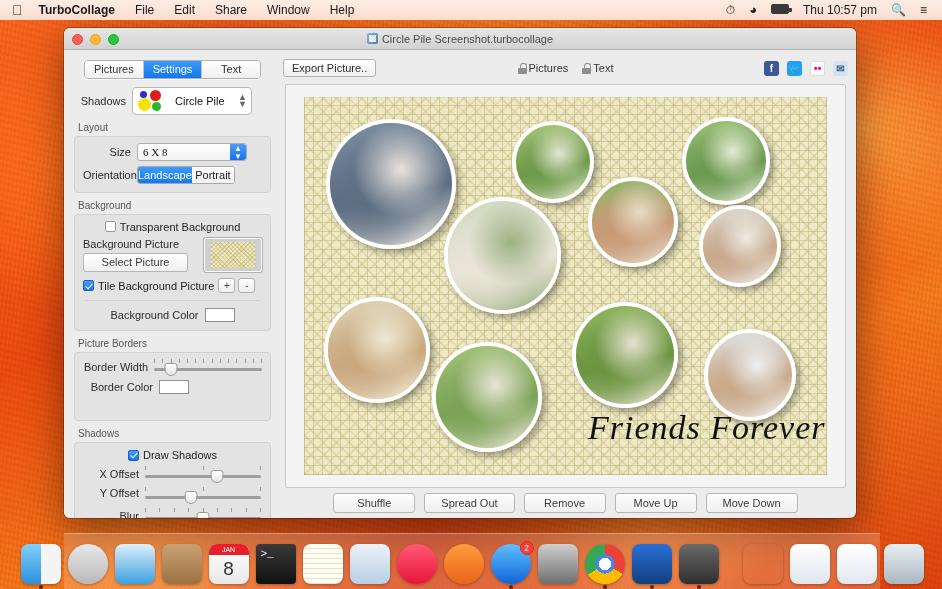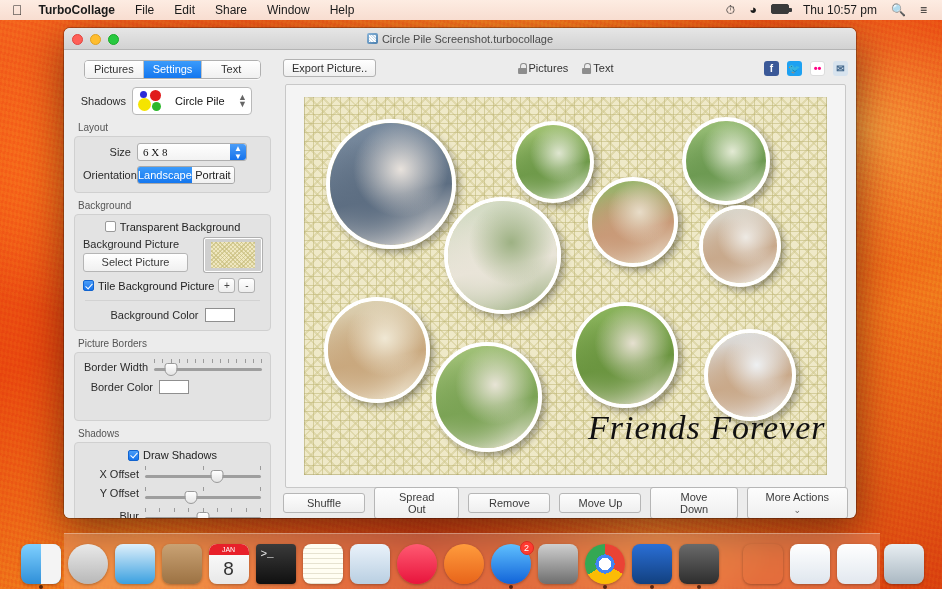--- a/index.html
+++ b/index.html
@@ -489,21 +489,20 @@
             <div class="cap" id="caption" style="left: 259px; top: 312px; margin-left: 25px;">Friends Forever</div>
         </div>
       </div>
 
       <div id="bottombar">
         <div class="bbtn">Shuffle</div>
         <div class="bbtn">Spread Out</div>
         <div class="bbtn">Remove</div>
         <div class="bbtn">Move Up</div>
         <div class="bbtn">Move Down</div>
-        <div class="bbtn caret">More Actions</div>
       </div>
     </div>
   </div>
 </div>
 
 <div id="dock">
     <div class="dicon" title="Finder" style="background: linear-gradient(rgb(127, 208, 255), rgb(47, 143, 216));">
       <div style="position: absolute; right: 0px; top: 0px; bottom: 0px; width: 50%; background: rgb(244, 244, 244); border-radius: 0px 8px 8px 0px;"></div>
       <span class="run"></span>
     </div>

